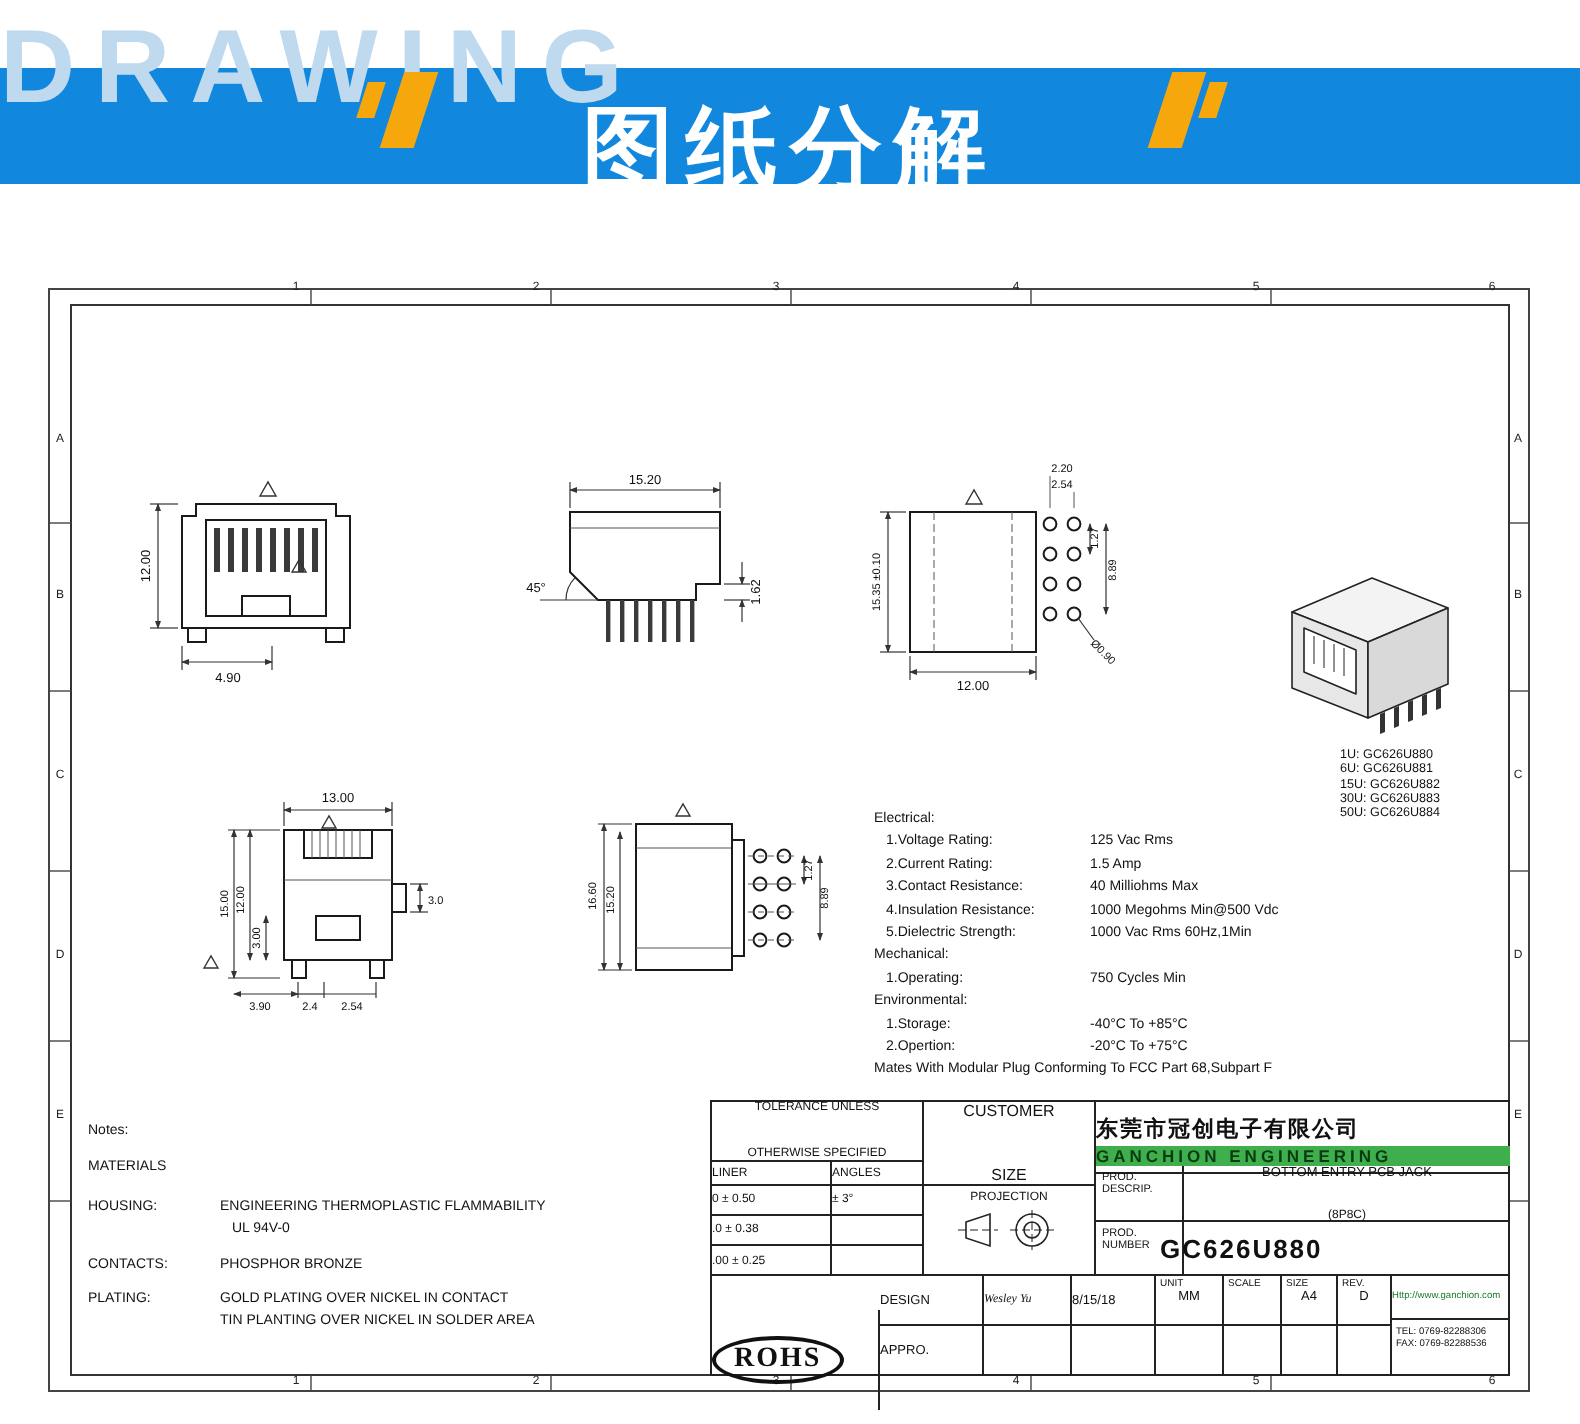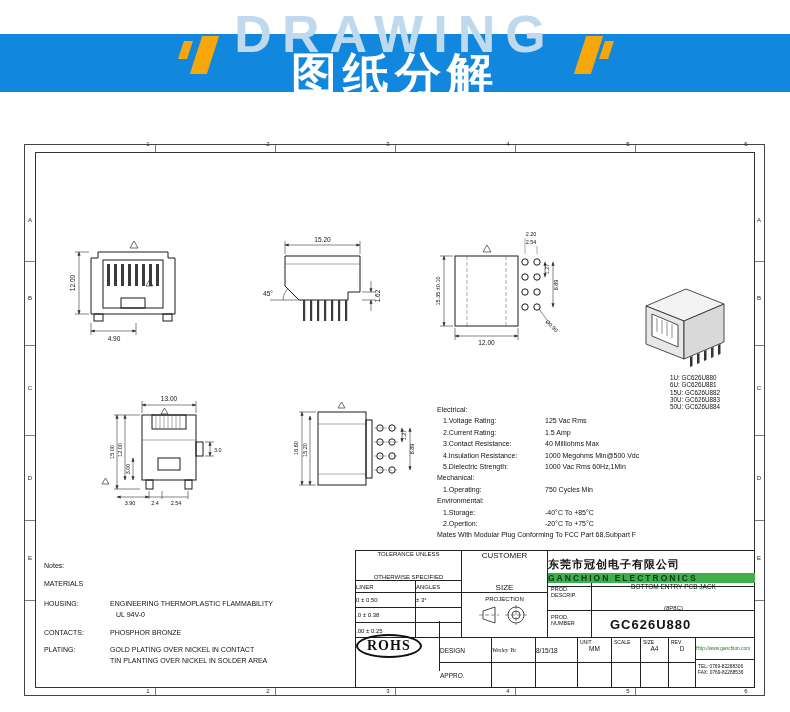--- a/index.html
+++ b/index.html
@@ -1,18 +1,18 @@
 <!DOCTYPE html>
 <html><head>
 <meta charset="utf-8">
 <style>
   *{margin:0;padding:0;box-sizing:border-box}
   html,body{width:790px;height:712px;background:#ffffff;font-family:"Liberation Sans",sans-serif;position:relative;overflow:hidden;color:#111}
   .banner{position:absolute;top:34px;left:0;width:790px;height:58px;background:#1187dd;z-index:1}
-  .watermark{position:absolute;top:4px;left:0;width:790px;text-align:center;font-size:52px;font-weight:bold;letter-spacing:10px;color:#bfd9ef;z-index:2}
+  .watermark{position:absolute;top:4px;left:0;width:790px;text-align:left;font-size:52px;font-weight:bold;letter-spacing:10px;color:#bfd9ef;z-index:2}
   .cn-title{position:absolute;top:44px;left:0;width:790px;text-align:center;font-size:46px;font-weight:bold;color:#ffffff;letter-spacing:6px;z-index:4}
   .accent{position:absolute;background:#f6a70b;transform:skewX(-18deg);z-index:3}
   .sheet{position:absolute;left:18px;top:140px;width:752px;height:560px;background:#ffffff}
   svg text{font-family:"Liberation Sans",sans-serif}
   .ol{stroke:#1a1a1a;stroke-width:1;fill:none}
   .dl{stroke:#333;stroke-width:0.6;fill:none}
   .tl{stroke:#555;stroke-width:0.5;fill:none}
   .tri{fill:none;stroke:#333;stroke-width:0.7}
   .dt{font-size:6.5px;fill:#111}
   .dts{font-size:5.5px;fill:#111}
@@ -347,40 +347,40 @@
           <line x1="1" y1="11" x2="21" y2="11" stroke-dasharray="4 2" stroke-width="0.5"></line>
           <circle cx="38" cy="11" r="8"></circle>
           <circle cx="38" cy="11" r="4"></circle>
           <line x1="27" y1="11" x2="49" y2="11" stroke-dasharray="4 2" stroke-width="0.5"></line>
           <line x1="38" y1="1" x2="38" y2="21" stroke-dasharray="4 2" stroke-width="0.5"></line>
         </g>
       </svg>
     </div>
     <div class="c bb" style="left:192px;top:4px;width:207px;height:32px;">
       <div style="font-size:11px;font-weight:bold;letter-spacing:1px;margin-top:2px">东莞市冠创电子有限公司</div>
-      <div style="background:#3fae4c;color:#0a3b12;font-weight:bold;font-size:8.5px;letter-spacing:2px;margin-top:1px">GANCHION ELECTRONICS</div>
+      <div style="background:#3fae4c;color:#0a3b12;font-weight:bold;font-size:8.5px;letter-spacing:2px;margin-top:1px">GANCHION ENGINEERING</div>
     </div>
     <div class="c bb" style="left:192px;top:32px;width:207px;height:28px">
       <div class="br" style="position:absolute;left:0;top:0;width:44px;height:28px;font-size:5.5px;padding:3px 0 0 3px">
         <div>PROD.</div>
         <div>DESCRIP.</div>
       </div>
       <div class="cc" style="position:absolute;left:44px;top:0;width:163px;height:28px;flex-direction:column">
         <div style="font-size:6.5px">BOTTOM ENTRY PCB JACK</div>
         <div style="font-size:6px">(8P8C)</div>
       </div>
     </div>
     <div class="c bb" style="left:192px;top:60px;width:207px;height:27px">
       <div class="br" style="position:absolute;left:0;top:0;width:44px;height:27px;font-size:5.5px;padding:3px 0 0 3px">
         <div>PROD.</div>
         <div>NUMBER</div>
       </div>
-      <div class="cc" style="position:absolute;left:62px;top:0;width:163px;height:27px;font-size:13px;font-weight:bold;letter-spacing:1px">GC626U880</div>
-    </div>
-    <div class="c cc br" style="left:0;top:70px;width:84px;height:50px">
+      <div class="cc" style="position:absolute;left:32px;top:0;width:163px;height:27px;font-size:13px;font-weight:bold;letter-spacing:1px">GC626U880</div>
+    </div>
+    <div class="c cc br" style="left:0;top:104px;width:84px;height:50px">
       <div class="rohs-oval">ROHS</div>
     </div>
     <div class="c cc br bb" style="left:84px;top:87px;width:52px;height:25px">DESIGN</div>
     <div class="c cc br" style="left:84px;top:112px;width:52px;height:25px">APPRO.</div>
     <div class="c cc br bb" style="left:136px;top:87px;width:44px;height:25px;font-size:6px;font-family:'Liberation Serif',serif;font-style:italic">Wesley Yu</div>
     <div class="c br" style="left:136px;top:112px;width:44px;height:25px"></div>
     <div class="c cc br bb" style="left:180px;top:87px;width:42px;height:25px">8/15/18</div>
     <div class="c br" style="left:180px;top:112px;width:42px;height:25px"></div>
     <div class="c br bb" style="left:222px;top:87px;width:34px;height:25px">
       <div style="font-size:5px;padding:1px 0 0 2px">UNIT</div>

